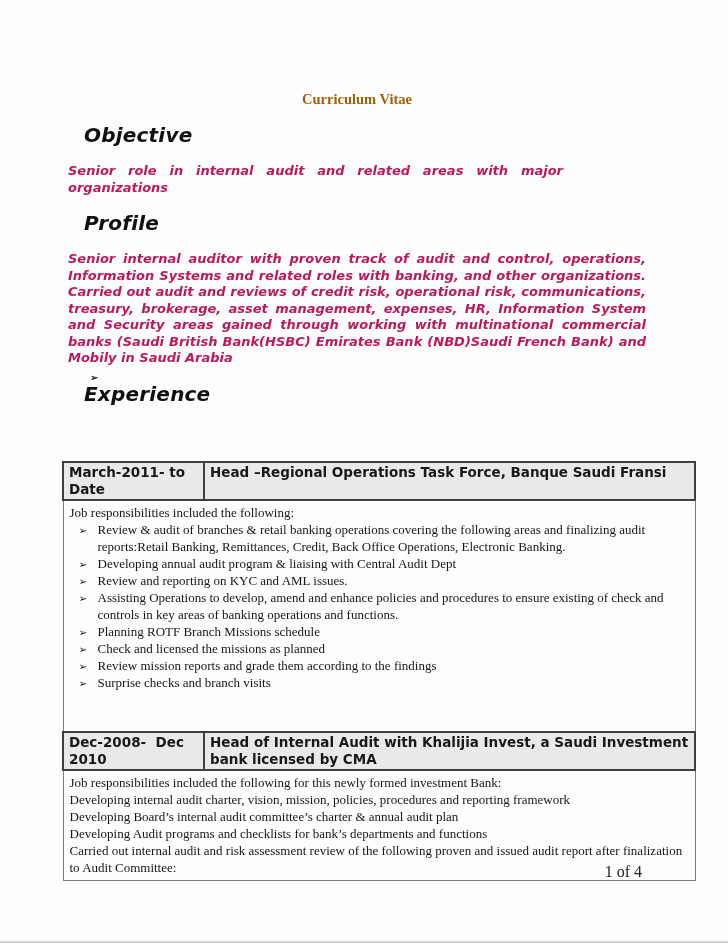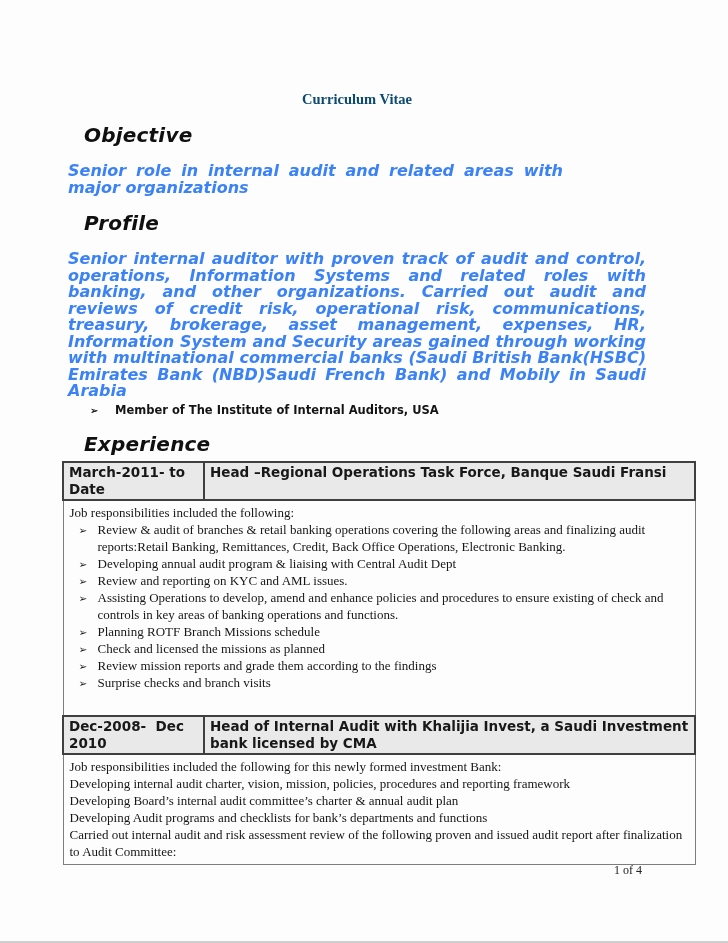--- a/index.html
+++ b/index.html
@@ -17,40 +17,40 @@
     position:absolute; top:0; left:68px; width:578px;
   }
   .doc-title {
     margin-top:90px;
     width:578px;
     text-align:center;
     font-family:"Liberation Serif", serif;
     font-weight:bold;
     font-size:14.5px;
     line-height:18px;
-    color:#0c4a6e;
+    color:#a16207;
   }
   h1.sec {
     margin:16px; padding:0;
     font-family:"DejaVu Sans", sans-serif;
     font-weight:bold; font-style:italic;
     font-size:20px; line-height:23px;
     letter-spacing:0.2px;
     color:#101010;
   }
   .h-objective { margin-top:1px; }
   .h-profile   { margin-top:16px; }
   .h-qual      { margin-top:15px; }
   .h-exp       { margin-top:13px; }
   p.lead {
     margin:1px 0 0 0;
     font-weight:bold; font-style:italic;
-    font-size:16px; line-height:16.5px;
+    font-size:13px; line-height:16.5px;
     text-align:justify;
-    color:#3b82f6;
+    color:#be185d;
   }
   .objective-text { width:495px; }
   .profile-text  { width:578px; }
   .qual-list { margin-top:3px; }
   .qual-item {
     position:relative;
     padding-left:47px;
     font-weight:bold;
     font-size:11.5px; line-height:14.5px;
     color:#141414;
@@ -78,37 +78,37 @@
   }
   .exp-table td.period { white-space:pre-wrap; }
   .exp-table td.bodycell {
     background:#fdfdfd;
     border:1px solid #7d7d7d;
     font-family:"Liberation Serif", serif;
     font-size:13px; line-height:17px;
     color:#161616;
     padding:3px 8px 4px 6px;
   }
-  .exp-table td.bodycell.tall { padding-bottom:24px; }
+  .exp-table td.bodycell.tall { padding-bottom:40px; }
   .tb-intro { margin:0; }
   .tbullet {
     position:relative;
     padding-left:28px;
     margin:0;
   }
   .tbullet .marker {
     position:absolute; left:9px; top:1px;
     font-size:10.5px;
     font-family:"DejaVu Sans", sans-serif;
   }
   .plain-line { margin:0; }
   .footer {
     position:absolute; top:863px; right:86px;
     font-family:"Liberation Serif", serif;
-    font-size:12px; color:#222;
+    font-size:16px; color:#222;
   }
   .bottom-edge {
     position:absolute; bottom:0; left:0;
     width:100%; height:2px;
     background:#cfcfcf;
   }
 </style>
 </head>
 <body>
 
@@ -122,21 +122,20 @@
 
     <h1 class="sec h-profile">Profile</h1>
     <p class="lead profile-text">Senior internal auditor with proven track of audit and control, operations, Information Systems and related roles with banking, and other organizations.  Carried out audit and reviews of credit risk, operational risk, communications, treasury, brokerage, asset management, expenses, HR, Information System and Security areas gained through working with multinational commercial banks (Saudi British Bank(HSBC) Emirates Bank (NBD)Saudi French Bank) and Mobily in Saudi Arabia</p>
 
     <div class="qual-list">
       <div class="qual-item">
         <span class="marker">➢</span>
       </div>
       <div class="qual-item">
         <span class="marker">➢</span>
-        <span>Member of The Institute of Internal Auditors, USA</span>
       </div>
     </div>
 
     <h1 class="sec h-exp">Experience</h1>
   </div>
 
   <table class="exp-table">
     <colgroup>
         <col style="width:141px">
         <col>

